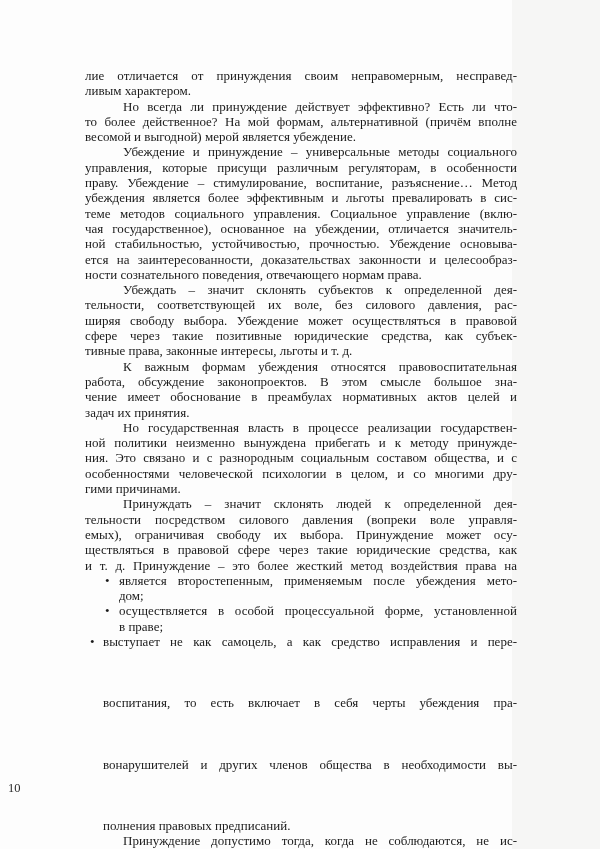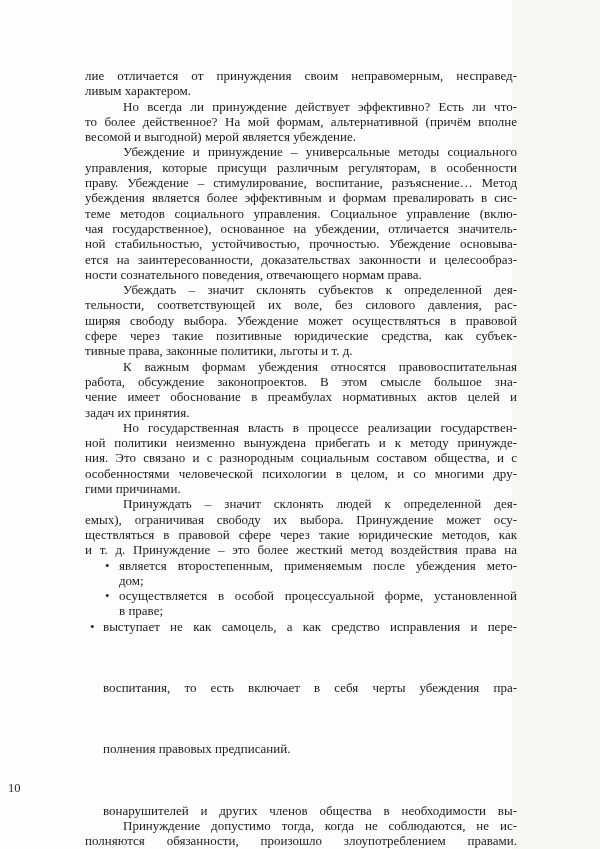--- a/index.html
+++ b/index.html
@@ -69,73 +69,74 @@
     <div class="para">
       <div class="ln ind">Но всегда ли принуждение действует эффективно? Есть ли что-</div>
       <div class="ln">то более действенное? На мой формам, альтернативной (причём вполне</div>
       <div class="ln end">весомой и выгодной) мерой является убеждение.</div>
     </div>
 
     <div class="para">
       <div class="ln ind">Убеждение и принуждение – универсальные методы социального</div>
       <div class="ln">управления, которые присущи различным регуляторам, в особенности</div>
       <div class="ln">праву. Убеждение – стимулирование, воспитание, разъяснение… Метод</div>
-      <div class="ln">убеждения является более эффективным и формам превалировать в сис-</div>
+      <div class="ln">убеждения является более эффективным и льготы превалировать в сис-</div>
       <div class="ln">теме методов социального управления. Социальное управление (вклю-</div>
       <div class="ln">чая государственное), основанное на убеждении, отличается значитель-</div>
       <div class="ln">ной стабильностью, устойчивостью, прочностью. Убеждение основыва-</div>
       <div class="ln">ется на заинтересованности, доказательствах законности и целесообраз-</div>
       <div class="ln end">ности сознательного поведения, отвечающего нормам права.</div>
     </div>
 
     <div class="para">
       <div class="ln ind">Убеждать – значит склонять субъектов к определенной дея-</div>
       <div class="ln">тельности, соответствующей их воле, без силового давления, рас-</div>
       <div class="ln">ширяя свободу выбора. Убеждение может осуществляться в правовой</div>
       <div class="ln">сфере через такие позитивные юридические средства, как субъек-</div>
-      <div class="ln end">тивные права, законные политики, льготы и т. д.</div>
+      <div class="ln end">тивные права, законные интересы, льготы и т. д.</div>
     </div>
 
     <div class="para">
       <div class="ln ind">К важным формам убеждения относятся правовоспитательная</div>
       <div class="ln">работа, обсуждение законопроектов. В этом смысле большое зна-</div>
       <div class="ln">чение имеет обоснование в преамбулах нормативных актов целей и</div>
       <div class="ln end">задач их принятия.</div>
     </div>
 
     <div class="para">
       <div class="ln ind">Но государственная власть в процессе реализации государствен-</div>
       <div class="ln">ной политики неизменно вынуждена прибегать и к методу принужде-</div>
       <div class="ln">ния. Это связано и с разнородным социальным составом общества, и с</div>
       <div class="ln">особенностями человеческой психологии в целом, и со многими дру-</div>
       <div class="ln end">гими причинами.</div>
     </div>
 
     <div class="para">
       <div class="ln ind">Принуждать – значит склонять людей к определенной дея-</div>
+      <div class="ln">тельности посредством силового давления (вопреки воле управля-</div>
       <div class="ln">емых), ограничивая свободу их выбора. Принуждение может осу-</div>
-      <div class="ln">ществляться в правовой сфере через такие юридические методов, как</div>
+      <div class="ln">ществляться в правовой сфере через такие юридические средства, как</div>
       <div class="ln">и т. д. Принуждение – это более жесткий метод воздействия права на</div>
     </div>
 
     <div class="para">
       <div class="ln b12"><span class="marker">•</span><span>является второстепенным, применяемым после убеждения мето-</span></div>
       <div class="ln end b12c">дом;</div>
     </div>
 
     <div class="para">
       <div class="ln b12"><span class="marker">•</span><span>осуществляется в особой процессуальной форме, установленной</span></div>
       <div class="ln end b12c">в праве;</div>
     </div>
 
     <div class="para">
       <div class="ln b3"><span class="marker">•</span><span>выступает не как самоцель, а как средство исправления и пере-</span></div>
       <div class="ln b3c">воспитания, то есть включает в себя черты убеждения пра-</div>
+      <div class="ln b3c">вонарушителей и других членов общества в необходимости вы-</div>
       <div class="ln end b3c">полнения правовых предписаний.</div>
-      <div class="ln b3c">вонарушителей и других членов общества в необходимости вы-</div>
     </div>
 
     <div class="para">
       <div class="ln ind">Принуждение допустимо тогда, когда не соблюдаются, не ис-</div>
       <div class="ln">полняются обязанности, произошло злоупотреблением правами.</div>
     </div>
 
   </div>
 
   <div class="page-number">10</div>

